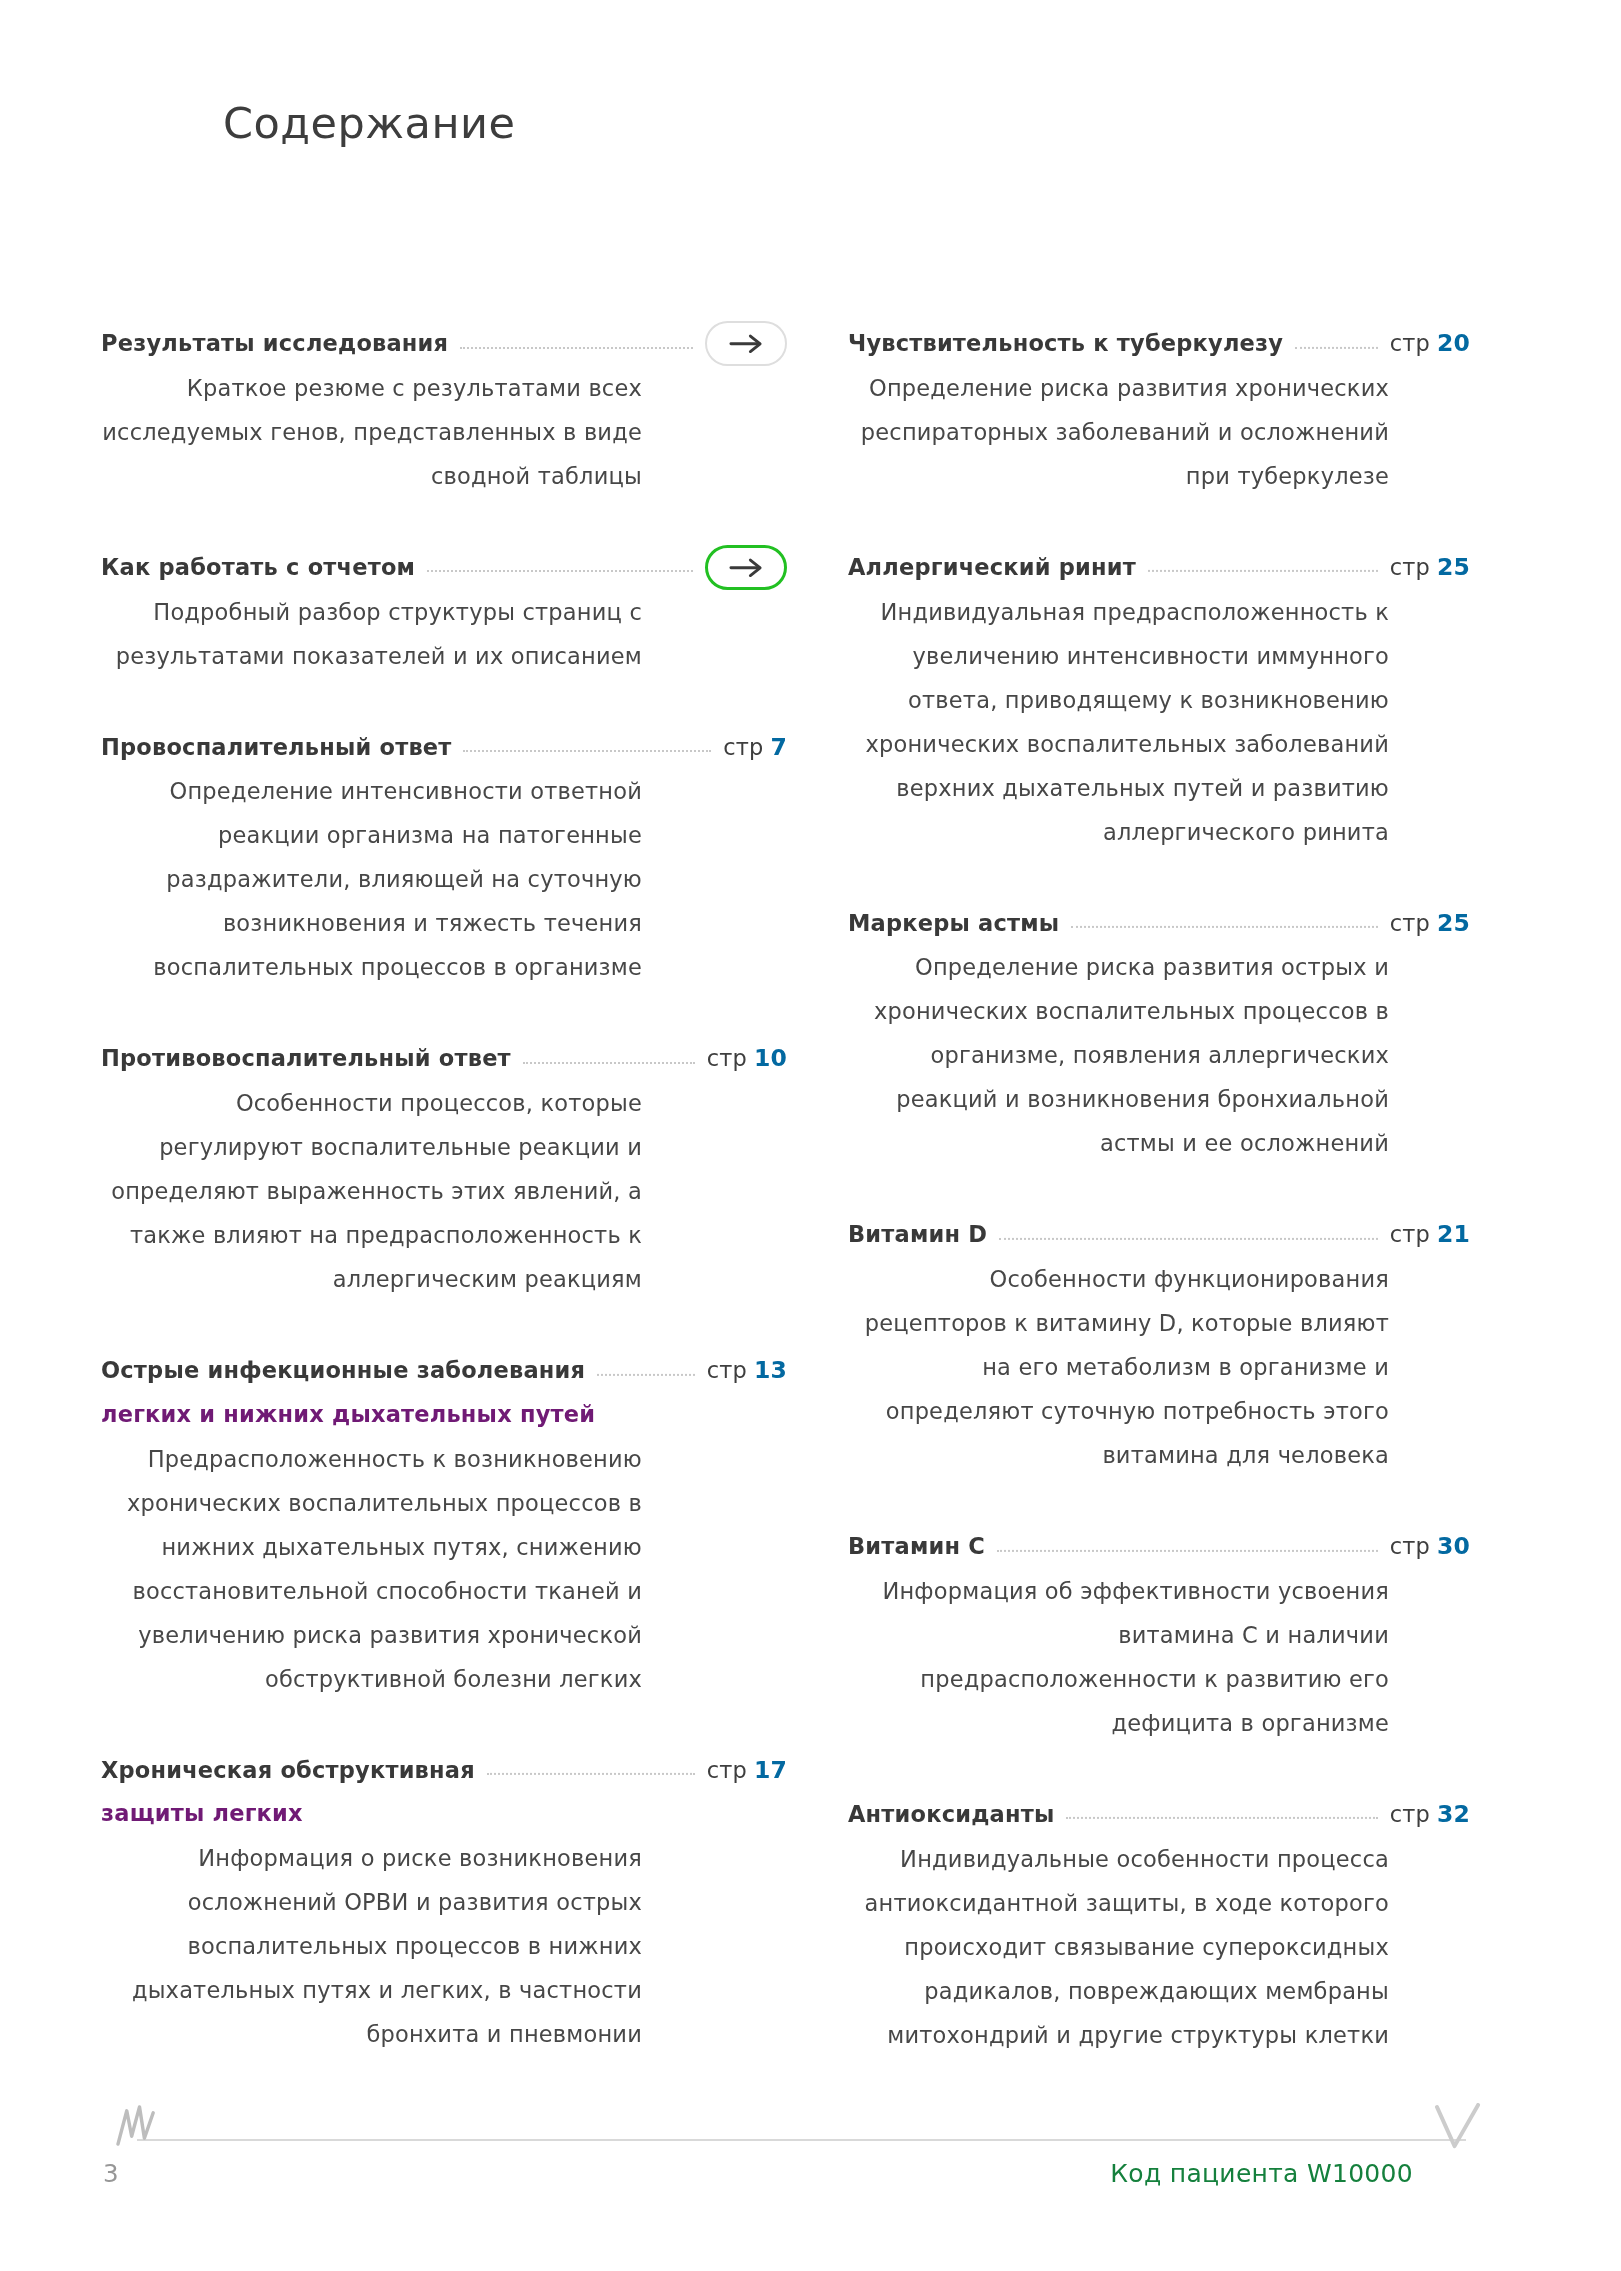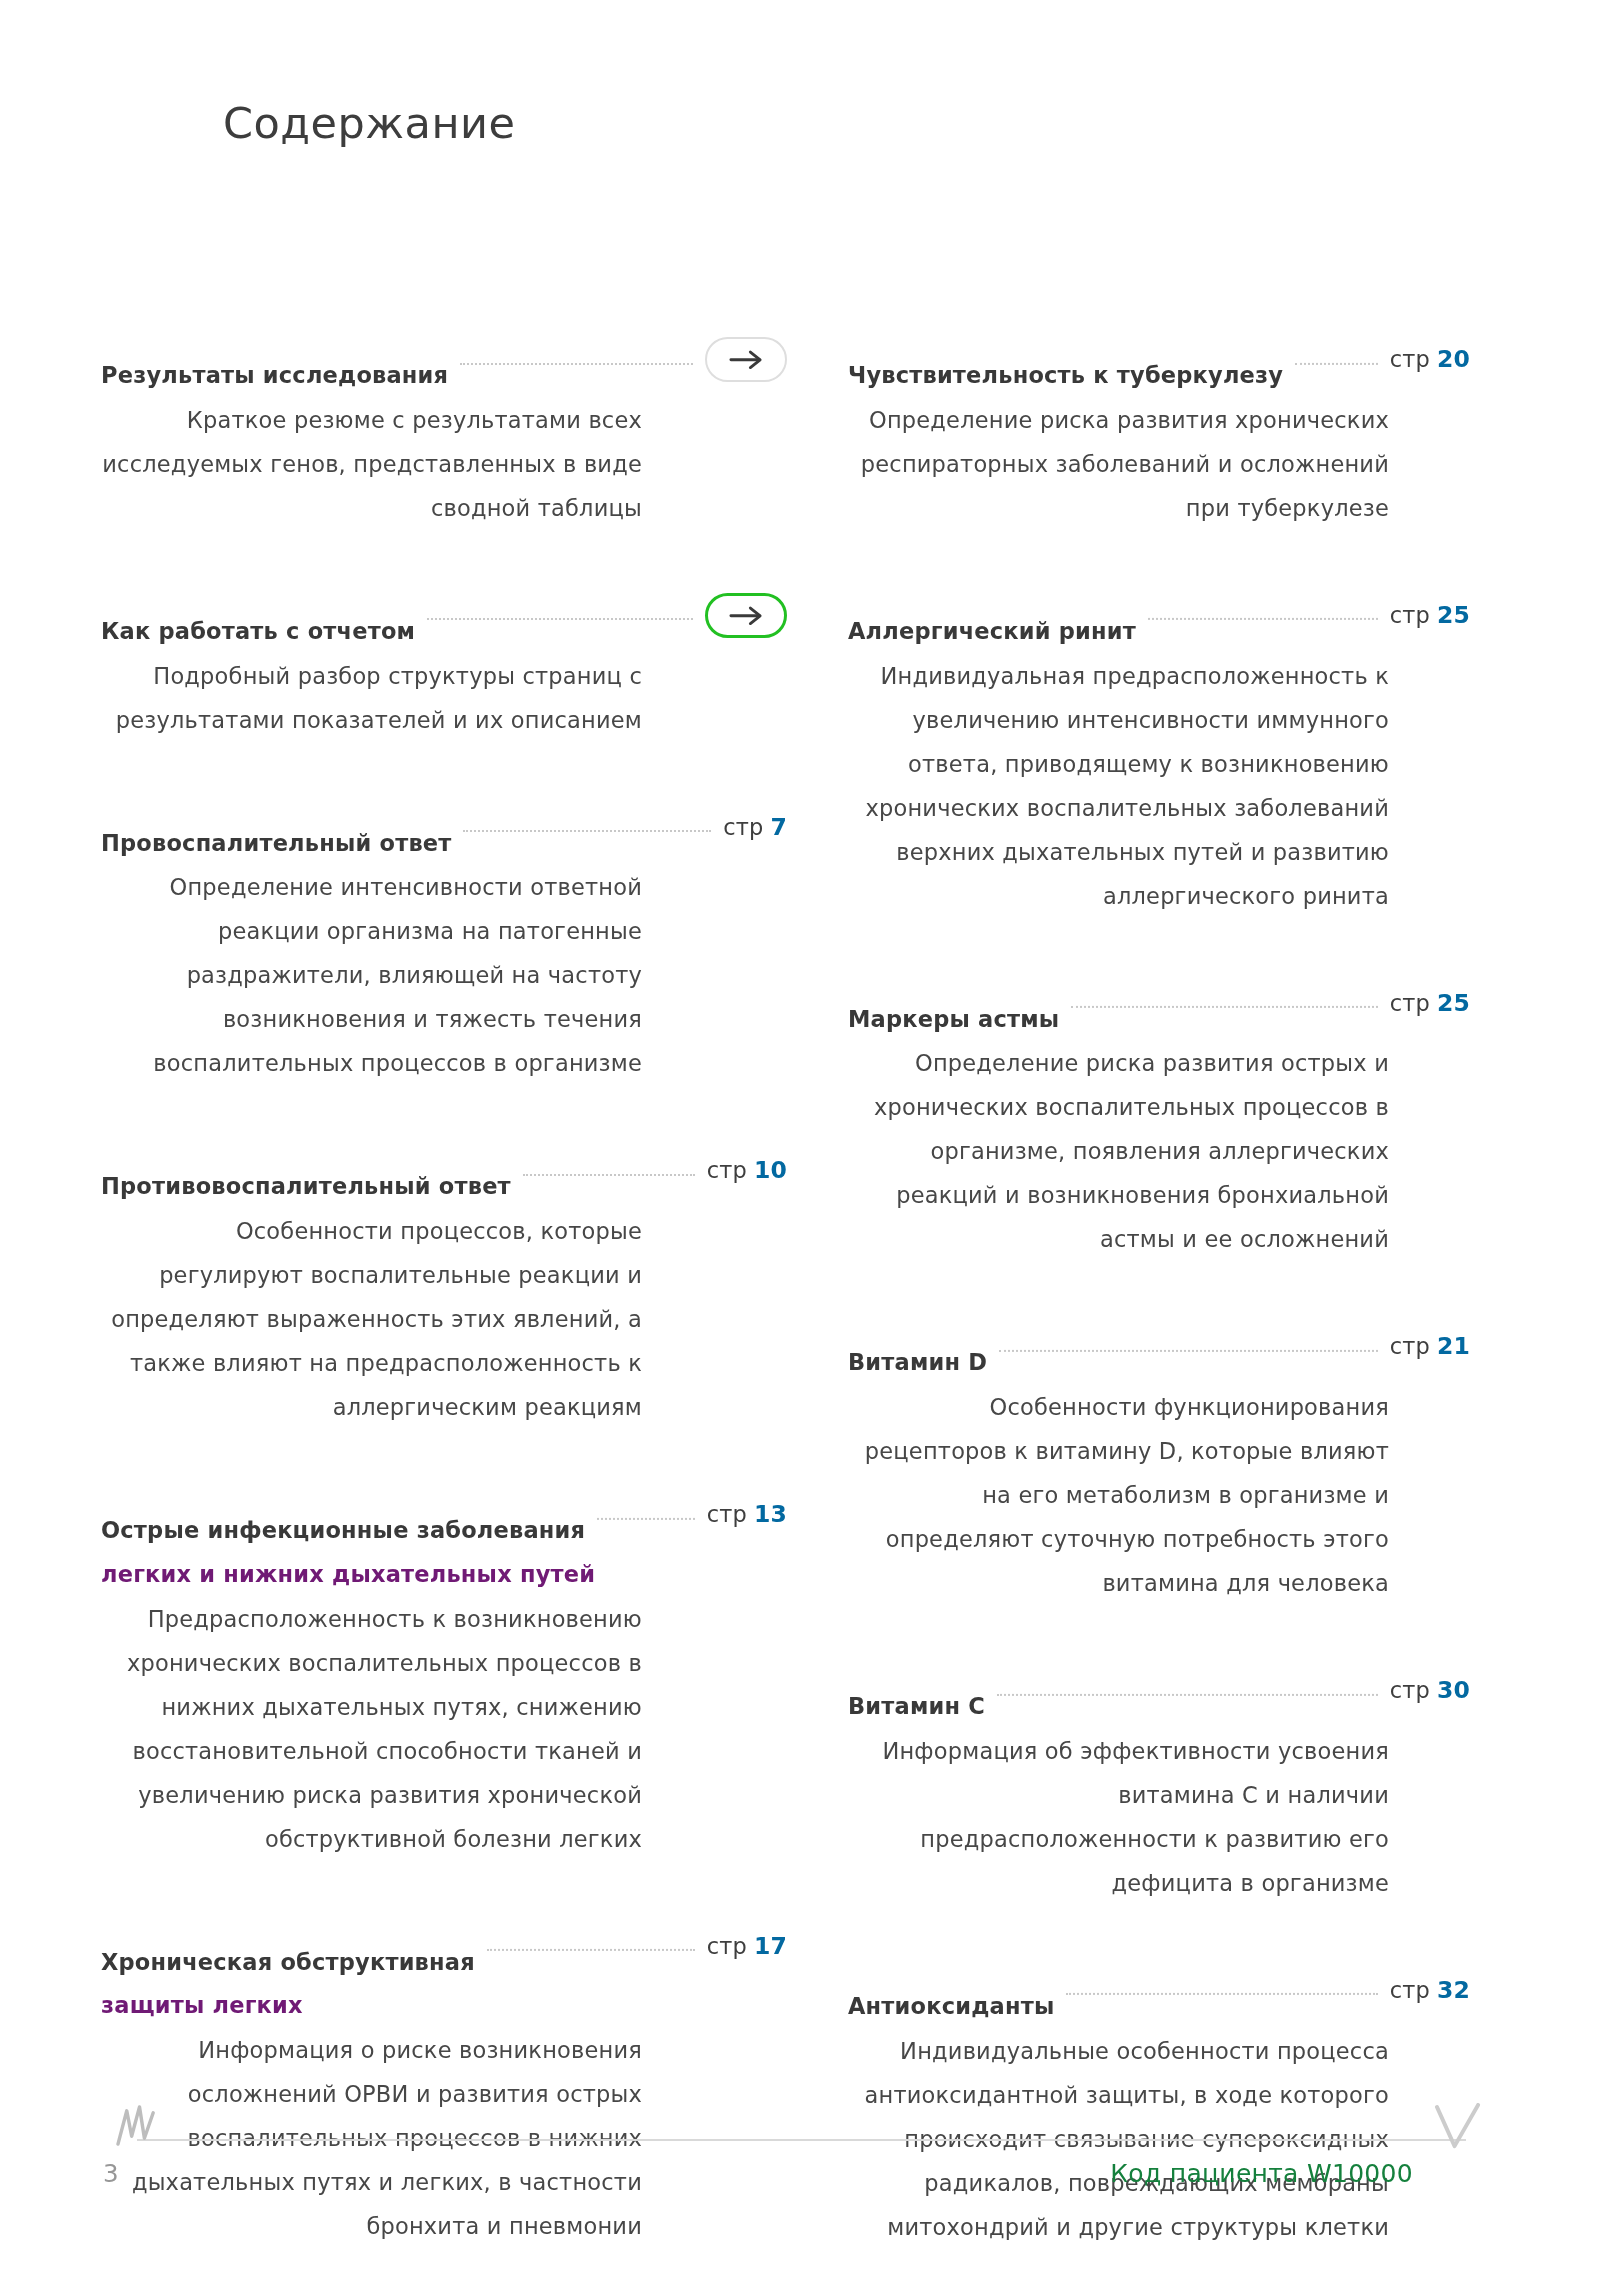--- a/index.html
+++ b/index.html
@@ -17,21 +17,21 @@
     display:flex;gap:61px;
   }
   .col-left{width:686px;}
   .col-right{width:622px;}
   .toc-entry{margin-bottom:55px;}
   .heading-row{
     display:flex;align-items:center;
     font-size:22.5px;font-weight:bold;line-height:29px;color:#393939;
     letter-spacing:0.2px;
   }
-  .entry-title{white-space:nowrap;margin-top:32px;}
+  .entry-title{white-space:nowrap;}
   .entry-title2{
     font-size:22.5px;font-weight:bold;line-height:29px;color:#701a75;
     letter-spacing:0.2px;margin-top:14.7px;
   }
   .leader{
     flex:1 1 auto;min-width:17.6px;height:0;
     border-bottom:2.9px dotted #c8c8c8;
     margin:0 11.8px;transform:translateY(3.9px);
   }
   .pageref{white-space:nowrap;font-weight:400;font-size:22.5px;color:#3e3e3e;}
@@ -104,21 +104,21 @@
   </div>
 
   <div class="toc-entry">
     <div class="heading-row">
       <span class="entry-title">Провоспалительный ответ</span>
       <span class="leader"></span>
       <span class="pageref"><span>стр</span><span class="num">7</span></span>
 
     </div>
 
-    <div class="entry-desc">Определение интенсивности ответной реакции организма на патогенные раздражители, влияющей на частоту возникновения и тяжесть течения воспалительных процессов в организме</div>
+    <div class="entry-desc">Определение интенсивности ответной реакции организма на патогенные раздражители, влияющей на суточную возникновения и тяжесть течения воспалительных процессов в организме</div>
   </div>
 
   <div class="toc-entry">
     <div class="heading-row">
       <span class="entry-title">Противовоспалительный ответ</span>
       <span class="leader"></span>
       <span class="pageref"><span>стр</span><span class="num">10</span></span>
 
     </div>
 

